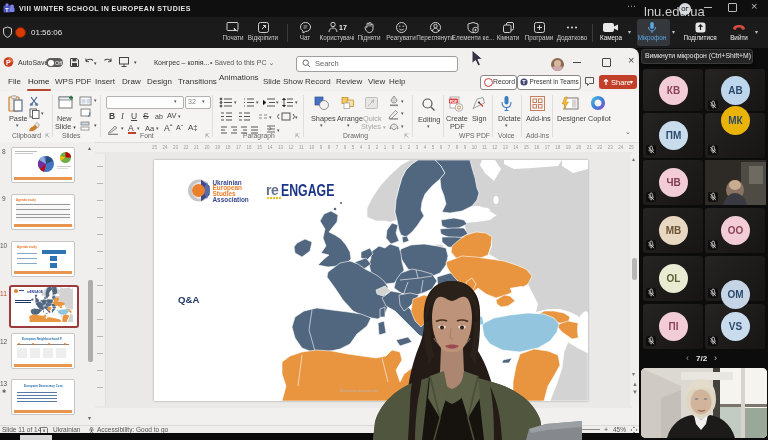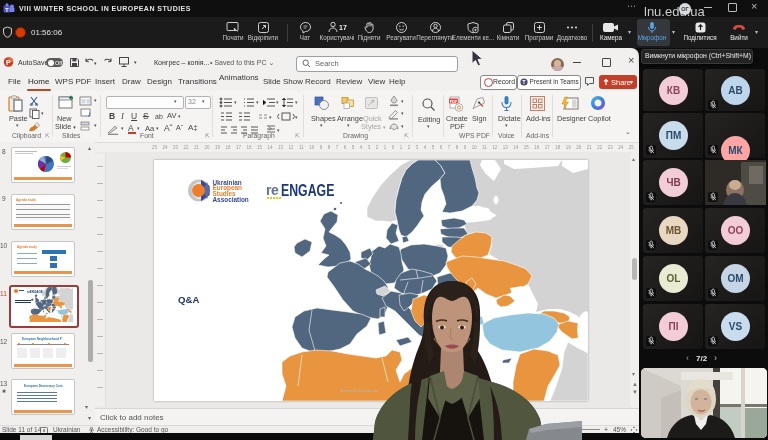--- a/index.html
+++ b/index.html
@@ -730,24 +730,20 @@
         <div class="abs" style="left:5px;top:11px;width:40px;height:12px;background:repeating-linear-gradient(#fff 0 1px,#5b79a8 1px 2px,#fff 2px 3px);"></div>
         <div class="abs" style="left:2px;top:30px;width:58px;height:2.5px;background:#e8954f;"></div>
       </div>
 
       <div class="abs" style="left:86px;top:0px;width:9px;height:283px;background:#f0efee;"></div>
       <div class="abs" style="left:88px;top:2px;font-size:6px;color:#666;">▴</div>
       <div class="abs" style="left:88px;top:138px;width:5px;height:82px;background:#aeacaa;border-radius:2px;"></div>
       <div class="abs" style="left:88px;top:272px;font-size:6px;color:#666;">▾</div>
     </div>
 
-    <div class="abs" style="left:95px;top:360px;width:544px;height:17px;background:#f4f3f2;border-top:1px solid #d8d6d4;">
-      <div class="abs" style="left:5px;top:4px;font-size:8px;color:#555;">Click to add notes</div>
-      <div class="abs" style="left:-10px;top:-6px;font-size:6px;color:#666;">▾</div>
-    </div>
 
     <div class="abs" style="left:0;top:377px;width:639px;height:8px;background:#f0eeed;border-top:1px solid #dcdad8;"></div>
     <div class="abs" style="left:2px;top:378px;font-size:6.5px;color:#555;">Slide 11 of 14</div>
     <svg class="abs" style="left:40px;top:378.5px" width="8" height="7" viewBox="0 0 8 7">
         <rect x=".5" y=".5" width="7" height="6" rx="1" fill="none" stroke="#555" stroke-width=".8"></rect>
         <text x="4" y="5" font-size="4.5" fill="#555" text-anchor="middle">а</text>
       </svg>
     <div class="abs" style="left:53px;top:378px;font-size:6.5px;color:#555;">Ukrainian</div>
     <svg class="abs" style="left:88px;top:378.5px" width="7" height="7" viewBox="0 0 7 7">
         <circle cx="3.5" cy="1.3" r="1" fill="none" stroke="#555" stroke-width=".7"></circle>
@@ -776,26 +772,26 @@
   <div class="abs tile" style="left:643px;top:208px;height:45px;"></div>
   <div class="abs tile" style="left:705px;top:208px;height:45px;"></div>
   <div class="abs tile" style="left:643px;top:256px;height:45px;"></div>
   <div class="abs tile" style="left:705px;top:256px;height:45px;"></div>
   <div class="abs tile" style="left:643px;top:304px;height:45px;"></div>
   <div class="abs tile" style="left:705px;top:304px;height:45px;"></div>
 
   <div class="abs pcirc" style="left:659px;top:76px;background:#f2ccd6;color:#8b4456;">КВ</div>
   <div class="abs pcirc" style="left:721px;top:76px;background:#bed6ec;color:#2b4a6b;">АВ</div>
   <div class="abs pcirc" style="left:659px;top:121px;background:#c8dcec;color:#2b4a6b;">ПМ</div>
-  <div class="abs pcirc" style="left:721px;top:136px;background:#fca5a5;color:#2b4a6b;">МК</div>
+  <div class="abs pcirc" style="left:721px;top:106px;background:#eab308;color:#2b4a6b;">МК</div>
   <div class="abs pcirc" style="left:659px;top:168px;background:#f2ccd6;color:#7c3a4e;">ЧВ</div>
   <div class="abs pcirc" style="left:659px;top:216px;background:#e8d8c2;color:#6b5233;">МВ</div>
   <div class="abs pcirc" style="left:721px;top:216px;background:#f2ccd6;color:#8b4456;">ОО</div>
   <div class="abs pcirc" style="left:659px;top:264px;background:#e9ecd2;color:#5a5f35;">OL</div>
-  <div class="abs pcirc" style="left:721px;top:264px;background:#c6d5e6;color:#2b4a6b;">ОМ</div>
+  <div class="abs pcirc" style="left:721px;top:280px;background:#c6d5e6;color:#2b4a6b;">ОМ</div>
   <div class="abs pcirc" style="left:659px;top:312px;background:#f2ccd6;color:#8b4456;">ПІ</div>
   <div class="abs pcirc" style="left:721px;top:312px;background:#c9dcee;color:#2b4a6b;">VS</div>
 
   <svg class="abs" style="left:705px;top:160px" width="61" height="45" viewBox="0 0 61 45">
       <rect width="61" height="45" fill="#2e2a26"></rect>
       <rect x="36" y="2" width="25" height="43" fill="#4e4a44"></rect>
       <ellipse cx="30" cy="30" rx="9" ry="10" fill="#8a7362"></ellipse>
       <ellipse cx="30" cy="25" rx="6" ry="5" fill="#c9ac92"></ellipse>
       <path d="M18 45 C20 36 26 33 30 33 C34 33 40 36 42 45 Z" fill="#3a3a42"></path>
       <rect x="44" y="6" width="14" height="18" fill="#6e6a62"></rect>

